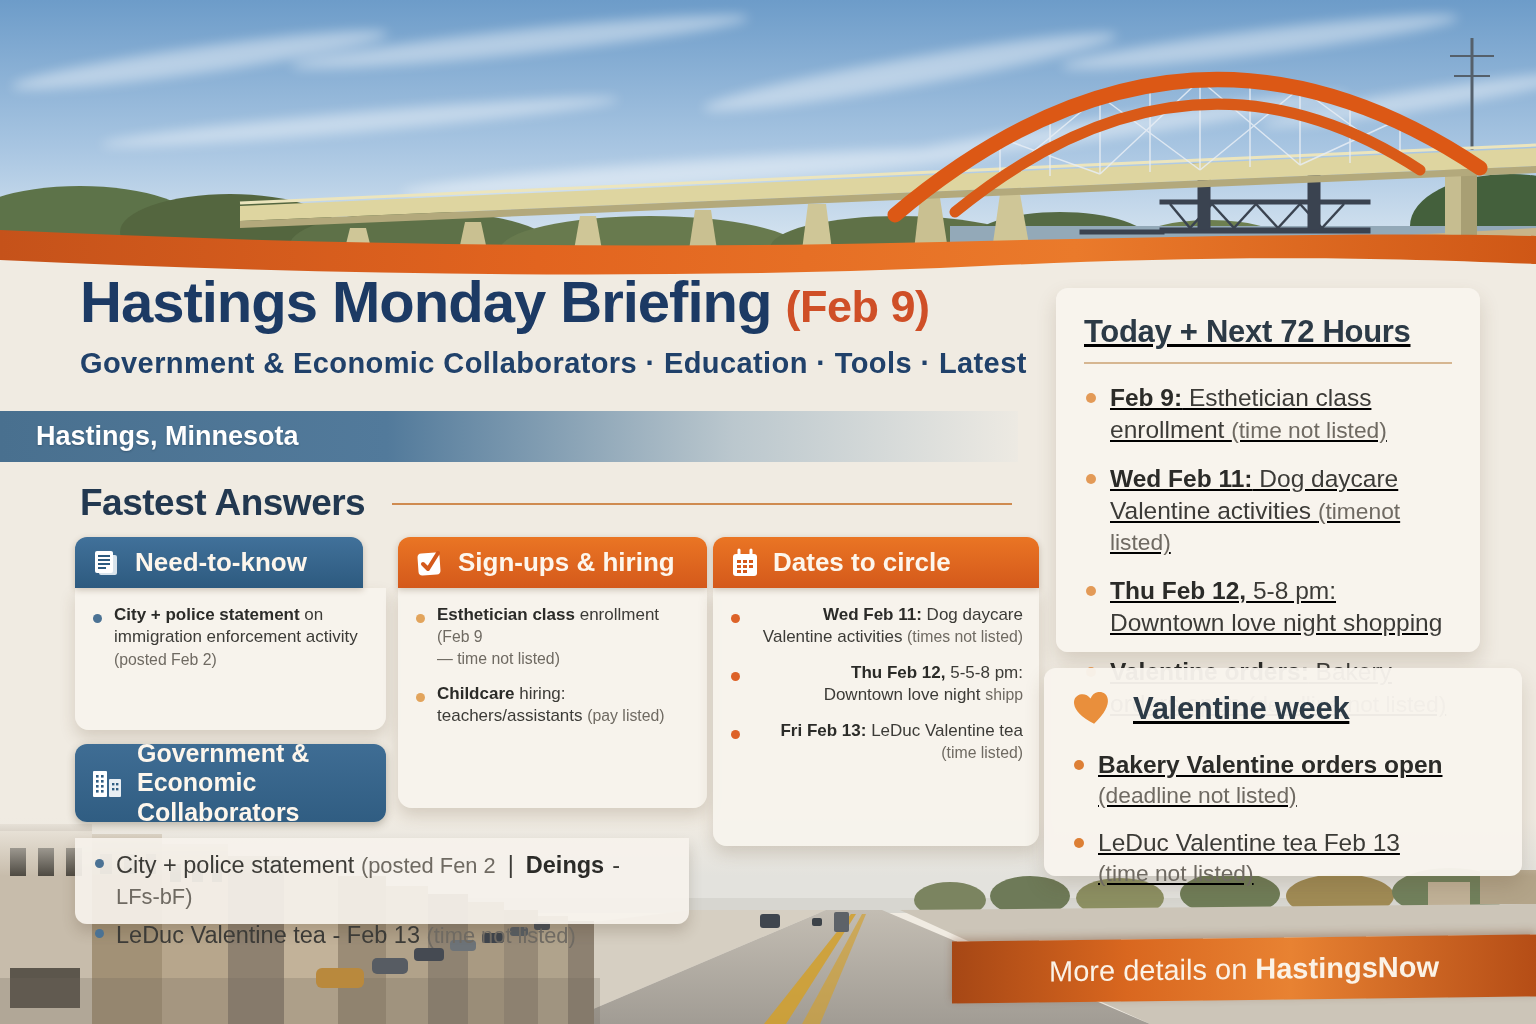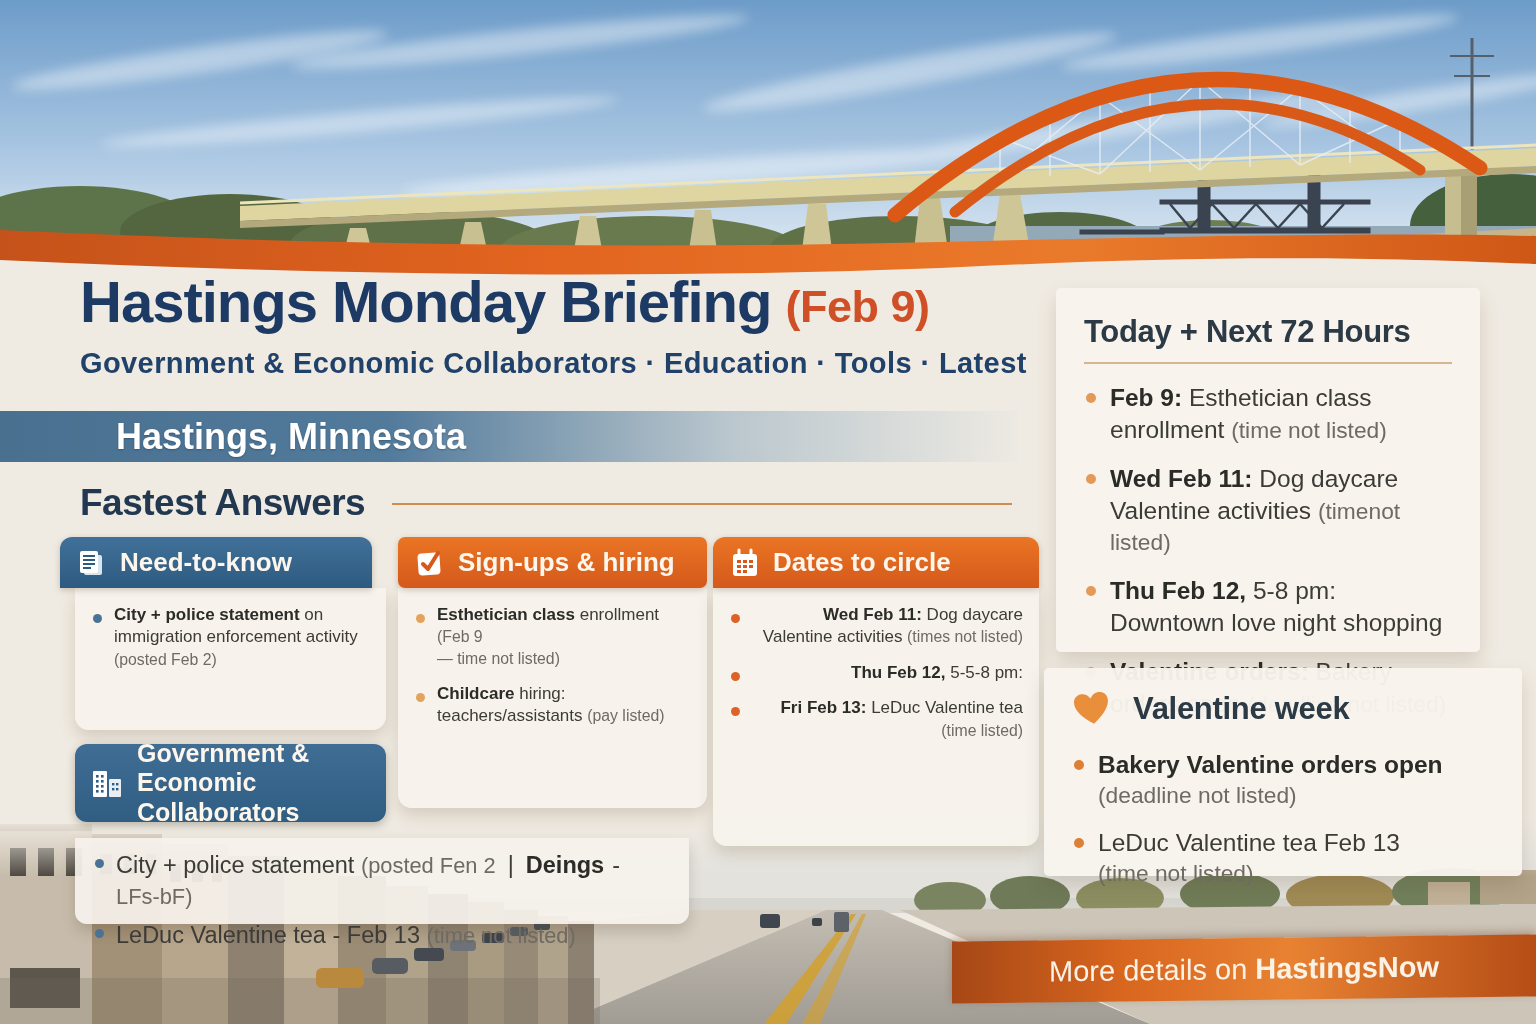--- a/index.html
+++ b/index.html
@@ -10,34 +10,34 @@
   .photo-top{position:absolute;left:0;top:0;width:1536px;height:250px;z-index:1;}
   .swoosh{position:absolute;left:0;top:210px;width:1536px;height:78px;z-index:3;}
   
   .masthead{position:absolute;left:80px;top:272px;z-index:10;}
   .title{font-size:58px;font-weight:800;color:#1c3a64;letter-spacing:-1px;line-height:1.05;}
   .title .datetag{font-size:45px;font-weight:700;color:#cf4f27;letter-spacing:-0.5px;margin-left:14px;}
   .subtitle{margin-top:14px;font-size:29px;font-weight:600;color:#20416a;letter-spacing:0.4px;}
   .locbar{position:absolute;left:0;top:411px;width:1018px;height:51px;z-index:9;
     background:linear-gradient(90deg,#49708f 0%,#527a9b 38%,rgba(143,170,189,.55) 72%,rgba(214,224,229,.12) 100%);
     display:flex;align-items:center;}
-  .locbar span{padding-left:116px;color:#fff;font-size:36px;font-weight:600;text-shadow:0 1px 2px rgba(20,40,60,.35);}
+  .locbar span{padding-left:36px;color:#fff;font-size:27px;font-weight:600;text-shadow:0 1px 2px rgba(20,40,60,.35);}
   .fastest{position:absolute;left:80px;top:482px;z-index:10;font-size:37px;font-weight:800;color:#223850;letter-spacing:-0.5px;}
   .fastest-rule{position:absolute;left:392px;top:503px;width:620px;height:2px;background:#cf8b50;z-index:10;}
   
   .card-head{position:absolute;z-index:12;height:51px;display:flex;align-items:center;gap:12px;
     padding:0 16px;border-radius:12px 12px 0 0;color:#fdf6ec;font-size:26px;font-weight:700;
     box-shadow:0 2px 6px rgba(80,50,20,.25);box-sizing:border-box;}
   .head-blue{background:linear-gradient(180deg,#41719a,#2d5a7f);}
   .head-orange{background:linear-gradient(180deg,#ea7524,#d4591b);}
   .card-body{position:absolute;z-index:11;background:rgba(247,243,236,.94);
     border-radius:0 0 14px 14px;box-shadow:0 8px 16px rgba(90,65,40,.18);
     padding:16px 16px 10px 16px;box-sizing:border-box;}
-  .panel{position:absolute;z-index:11;background:rgba(248,244,237,.96);border-radius:5px;
-    box-shadow:0 10px 20px rgba(90,65,40,.18);box-sizing:border-box;}
+  .panel{position:absolute;z-index:11;background:rgba(248,244,237,.96);border-radius:12px;
+    box-shadow:0 10px 20px rgba(90,65,40,.18);box-sizing:border-box;text-decoration:underline;}
   .card-list{list-style:none;margin:0;padding:0;font-size:17px;line-height:1.32;color:#3c3b37;}
   .card-list li{position:relative;padding-left:23px;margin-bottom:13px;}
   .card-list li::before{content:'';position:absolute;left:2px;top:10px;width:9px;height:9px;border-radius:50%;}
   .blue-dots li::before{background:#4b7294;}
   .amber-dots li::before{background:#e2a45c;}
   .orange-dots li::before{background:#dd6228;}
   .tan-dots li::before{background:#e39a57;}
   .val-dots li::before{background:#dd7f35;}
   .seg-b{font-weight:700;color:#2b2b28;}
   .seg-r{color:#3c3b37;}
@@ -267,40 +267,40 @@
     <div class="subtitle">Government &amp; Economic Collaborators · Education · Tools · Latest</div>
   </div>
 
   <div class="locbar">
     <span>Hastings, Minnesota</span>
   </div>
 
   <div class="fastest">Fastest Answers</div>
   <div class="fastest-rule"></div>
 
-  <div class="card-head head-blue" style="left:60px;top:537px;width:312px;">
+  <div class="card-head head-blue" style="left:75px;top:537px;width:288px;">
     <svg class="hdr-icon" width="32" height="32" viewBox="0 0 32 32">
       <rect x="8" y="8" width="18" height="20" rx="2" fill="#d9e4ec"></rect>
       <rect x="4" y="4" width="18" height="22" rx="2" fill="#ffffff"></rect>
       <line x1="7" y1="9" x2="19" y2="9" stroke="#2d5a7f" stroke-width="2"></line>
       <line x1="7" y1="13" x2="19" y2="13" stroke="#2d5a7f" stroke-width="2"></line>
       <line x1="7" y1="17" x2="19" y2="17" stroke="#2d5a7f" stroke-width="2"></line>
       <line x1="7" y1="21" x2="15" y2="21" stroke="#2d5a7f" stroke-width="2"></line>
     </svg>
     <span>Need-to-know</span>
   </div>
   <div class="card-body" style="left:75px;top:588px;width:311px;height:142px;">
     <ul class="card-list blue-dots">
       <li>
         <span class="seg-b">City + police statement</span><span class="seg-r"> on immigration enforcement activity </span><span class="seg-l">(posted Feb 2)</span>
       </li>
     </ul>
   </div>
 
-  <div class="card-head head-orange" style="left:398px;top:537px;width:309px;border-radius:7px;">
+  <div class="card-head head-orange" style="left:398px;top:537px;width:309px;">
     <svg class="hdr-icon" width="32" height="32" viewBox="0 0 32 32">
       <rect x="4" y="6" width="22" height="22" rx="4" fill="#ffffff" transform="rotate(-4 15 17)"></rect>
       <path d="M9,17 L14,22 L24,6" fill="none" stroke="#d4591b" stroke-width="4" stroke-linecap="round" stroke-linejoin="round"></path>
     </svg>
     <span>Sign-ups &amp; hiring</span>
   </div>
   <div class="card-body" style="left:398px;top:588px;width:309px;height:220px;">
     <ul class="card-list amber-dots">
       <li>
         <span class="seg-b">Esthetician class</span><span class="seg-r"> enrollment </span><span class="seg-l">(Feb 9</span>
@@ -330,20 +330,21 @@
     </svg>
     <span>Dates to circle</span>
   </div>
   <div class="card-body" style="left:713px;top:588px;width:326px;height:258px;text-align:right;">
     <ul class="card-list orange-dots">
       <li>
         <span class="seg-b">Wed Feb 11:</span><span class="seg-r"> Dog daycare Valentine activities </span><span class="seg-l">(times not listed)</span>
       </li>
       <li>
         <span class="seg-b">Thu Feb 12,</span><span class="seg-r"> 5-5-8 pm:</span>
+        <span class="block"><span class="seg-r">Downtown love night </span><span class="seg-l">shipp</span></span>
       </li>
       <li>
         <span class="seg-b">Fri Feb 13:</span><span class="seg-r"> LeDuc Valentine tea </span><span class="seg-l">(time listed)</span>
       </li>
     </ul>
   </div>
 
   <div class="gov-head">
     <svg class="hdr-icon" width="36" height="36" viewBox="0 0 36 36">
       <rect x="4" y="6" width="14" height="26" rx="1" fill="#ffffff"></rect>

